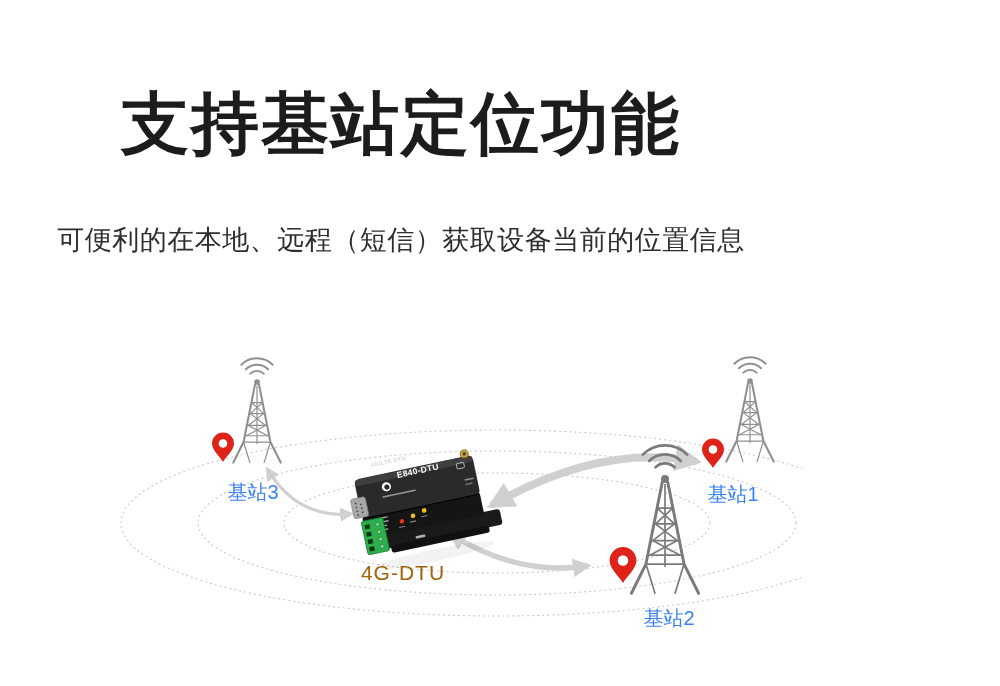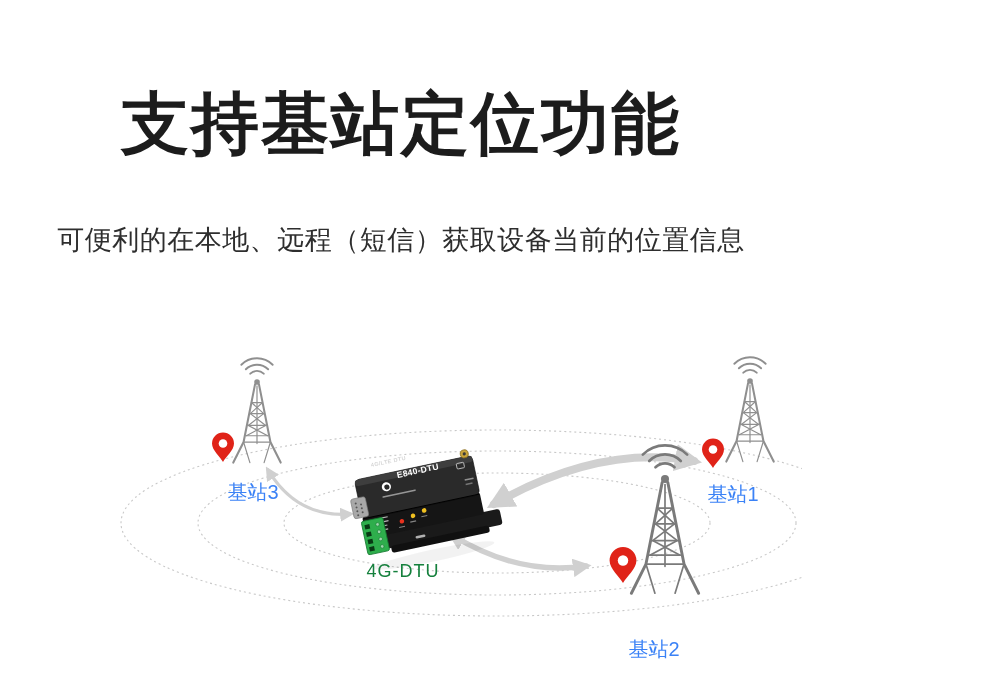--- a/index.html
+++ b/index.html
@@ -19,21 +19,21 @@
     color:#2e2e2e; letter-spacing:0.5px;
   }
   .diagram { position:absolute; left:0; top:0; width:1000px; height:686px; }
   .diagram svg { position:absolute; left:0; top:0; }
   .station-label {
     position:absolute; transform:translateX(-50%);
     font-size:20px; color:#3b82f6; white-space:nowrap;
   }
   .device-label {
     position:absolute; transform:translateX(-50%);
-    font-size:18px; color:#15803d; letter-spacing:1px; white-space:nowrap;
+    font-size:21px; color:#a16207; letter-spacing:1px; white-space:nowrap;
   }
   .device-marking {
     position:absolute; white-space:nowrap; transform-origin:left center;
     transform:rotate(-12deg); line-height:1;
   }
   .device-marking.top   { left:371px; top:463px; font-size:5.5px; font-weight:700; color:#d6d6d6; letter-spacing:0.4px; }
   .device-marking.brand { left:397px; top:471px; font-size:8.5px; font-weight:700; color:#ffffff; letter-spacing:0.3px; }
   .ring   { fill:none; stroke:#c8c8c8; stroke-width:1.1; stroke-dasharray:2 3; }
   .arrow  { fill:none; stroke:#d0d0d0; stroke-linecap:round; }
 </style>
@@ -162,19 +162,19 @@
       <use href="#tower-shape" transform="translate(750 381) scale(0.79)" color="#8f8f8f"></use>
       <use href="#tower-shape" transform="translate(665 479) scale(1.12)" color="#7a7a7a"></use>
 
       <use href="#pin-shape" transform="translate(223 462)" color="#e02318"></use>
       <use href="#pin-shape" transform="translate(713 468)" color="#e02318"></use>
       <use href="#pin-shape" transform="translate(623 583) scale(1.22)" color="#e02318"></use>
     </svg>
 
     <span class="station-label" style="left:253px; top:479px;">基站3</span>
     <span class="station-label" style="left:733px; top:481px;">基站1</span>
-    <span class="station-label" style="left:654px; top:605px;margin-top:31px;">基站2</span>
+    <span class="station-label" style="left:669px; top:605px;">基站2</span>
     <span class="device-label" style="left:403px; top:561px;">4G-DTU</span>
 
     <span class="device-marking top">4G/LTE DTU</span>
     <span class="device-marking brand">E840-DTU</span>
   </div>
 </div>
 
 </body></html>

